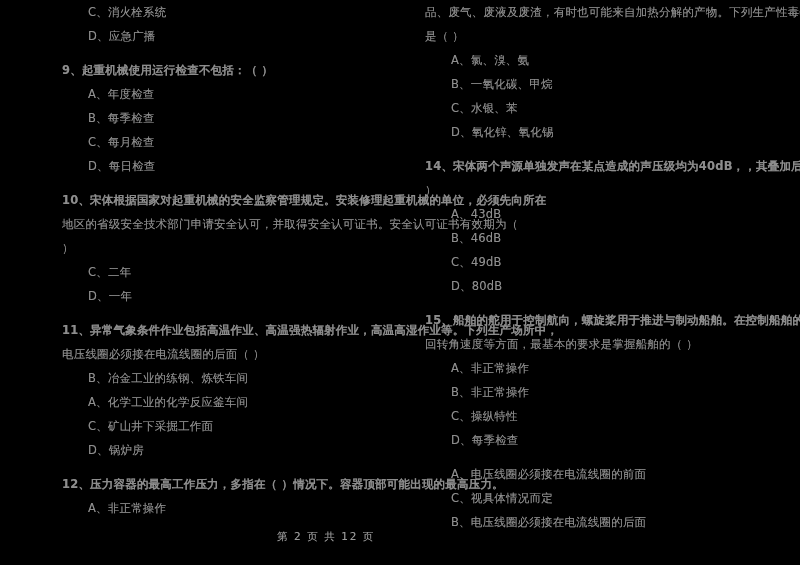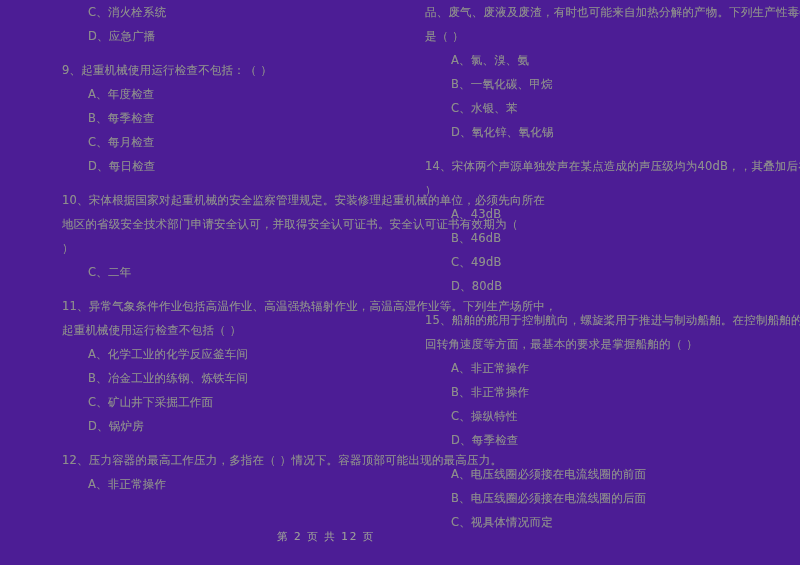--- a/index.html
+++ b/index.html
@@ -15,21 +15,21 @@
     overflow: hidden;
     font-family: "DejaVu Sans", "Liberation Sans", sans-serif;
     color: #8a8a8a;
     -webkit-font-smoothing: antialiased;
   }
 
   
   .page {
     position: absolute;
     inset: 0;
-    background: #4c1d95;
+    background: #000000;
     padding-left: 41px;
   }
 
   .columns {
     position: absolute;
     top: 0;
     left: 0;
     width: 800px;
     height: 520px;
   }
@@ -44,21 +44,21 @@
 
   .line {
     height: 24px;
     line-height: 24px;
     font-size: 11.5px;
     white-space: nowrap;
     color: #8d8d8d;
     letter-spacing: 0.2px;
     text-shadow: 0 0 0.6px rgba(140,140,140,0.55);
   }
-  .line.q     { padding-left: 0px; }
+  .line.q     { padding-left: 0px; font-weight: bold; }
   .line.qcont { padding-left: 0px; }
   .line.opt   { padding-left: 26px; }
 
   .spacer-sm { height: 10px; }
 
   .footer {
     position: absolute;
     left: 0;
     top: 530px;
     width: 652px;
@@ -83,25 +83,26 @@
         <div class="line q">9、起重机械使用运行检查不包括：（      ）</div>
         <div class="line opt">A、年度检查</div>
         <div class="line opt">B、每季检查</div>
         <div class="line opt">C、每月检查</div>
         <div class="line opt">D、每日检查</div>
         <div class="spacer-sm"></div>
         <div class="line q">10、宋体根据国家对起重机械的安全监察管理规定。安装修理起重机械的单位，必须先向所在</div>
         <div class="line qcont">地区的省级安全技术部门申请安全认可，并取得安全认可证书。安全认可证书有效期为（</div>
         <div class="line qcont">）</div>
         <div class="line opt">C、二年</div>
+        <div class="line opt">D、一年</div>
         <div class="spacer-sm"></div>
         <div class="line q">11、异常气象条件作业包括高温作业、高温强热辐射作业，高温高湿作业等。下列生产场所中，</div>
-        <div class="line qcont">起重机械使用运行检查不包括（      ）</div>
+        <div class="line qcont">电压线圈必须接在电流线圈的后面（      ）</div>
+        <div class="line opt">B、冶金工业的练钢、炼铁车间</div>
         <div class="line opt">A、化学工业的化学反应釜车间</div>
-        <div class="line opt">B、冶金工业的练钢、炼铁车间</div>
         <div class="line opt">C、矿山井下采掘工作面</div>
         <div class="line opt">D、锅炉房</div>
         <div class="spacer-sm"></div>
         <div class="line q">12、压力容器的最高工作压力，多指在（      ）情况下。容器顶部可能出现的最高压力。</div>
         <div class="line opt">A、非正常操作</div>
       </div>
 
     <div class="col col-right" id="colRight">
         <div class="line qcont">品、废气、废液及废渣，有时也可能来自加热分解的产物。下列生产性毒物中，由烟尘产生的</div>
         <div class="line qcont">是（      ）</div>
@@ -118,22 +119,22 @@
         <div class="line opt">D、80dB</div>
         <div class="spacer-sm"></div>
         <div class="line q">15、船舶的舵用于控制航向，螺旋桨用于推进与制动船舶。在控制船舶的航向、位置、速度、</div>
         <div class="line qcont">回转角速度等方面，最基本的要求是掌握船舶的（      ）</div>
         <div class="line opt">A、非正常操作</div>
         <div class="line opt">B、非正常操作</div>
         <div class="line opt">C、操纵特性</div>
         <div class="line opt">D、每季检查</div>
         <div class="spacer-sm"></div>
         <div class="line opt">A、电压线圈必须接在电流线圈的前面</div>
+        <div class="line opt">C、视具体情况而定</div>
         <div class="line opt">B、电压线圈必须接在电流线圈的后面</div>
-        <div class="line opt">C、视具体情况而定</div>
         <div class="spacer-sm"></div>
       </div>
 
   </div>
 
   <div class="footer">第 2 页 共 12 页</div>
 
 </div>
 
 </body></html>

